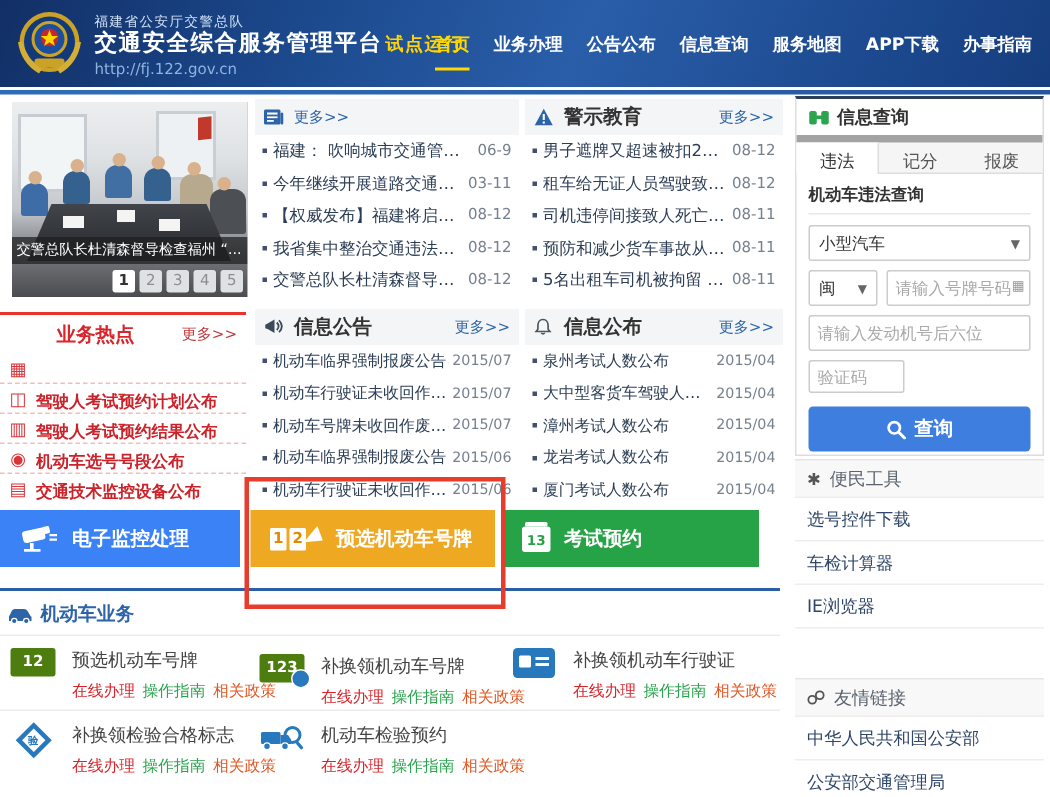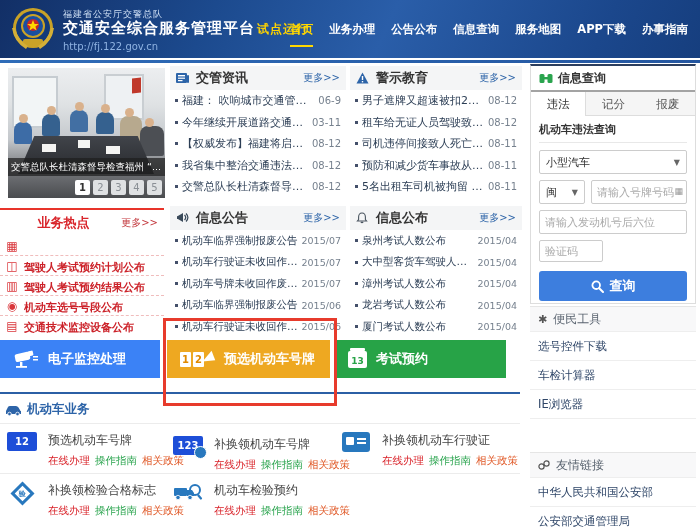--- a/index.html
+++ b/index.html
@@ -94,38 +94,38 @@
   .svc-header { position:absolute; left:5px; top:401px; display:flex; align-items:center; gap:5px; }
   .svc-header-label { font-size:12.5px; font-weight:bold; color:#2d64a8; }
   .svc-line { position:absolute; height:1px; background:#ececec; left:0; width:520px; }
   .svc-item { position:absolute; display:flex; gap:8px; cursor:default; }
   .svc-title { font-size:12px; color:#444; margin-bottom:5px; white-space:nowrap; }
   .svc-links { display:flex; gap:5px; font-size:10.5px; white-space:nowrap; }
   .lnk-online { color:#d9232a; cursor:pointer; }
   .lnk-guide { color:#2aa44e; cursor:pointer; }
   .lnk-policy { color:#e05826; cursor:pointer; }
   .svc-ic { width:36px; height:28px; display:flex; align-items:flex-start; justify-content:center; }
-  .ic-plate { width:30px; height:19px; background:#1d4ed8; border-radius:2px; color:#fff; font-size:10px;
+  .ic-plate { width:30px; height:19px; background:#4d7c0f; border-radius:2px; color:#fff; font-size:10px;
     font-weight:bold; text-align:center; line-height:19px; position:relative; }
   .ic-badge::after { content:""; position:absolute; right:-4px; bottom:-4px; width:11px; height:11px;
     border-radius:50%; background:#2878be; border:1px solid #fff; }
   .ic-card { width:28px; height:20px; background:#2878be; border-radius:3px; position:relative; }
   .ic-card::before { content:""; position:absolute; left:4px; top:5px; width:8px; height:8px; background:#fff; border-radius:1px; }
   .ic-card::after { content:""; position:absolute; right:4px; top:6px; width:9px; height:2px;
     background:#fff; box-shadow:0 4px 0 #fff; }
   .ic-diamond { width:17px; height:17px; border:3px solid #2878be; transform:rotate(45deg); margin-top:3px;
     display:flex; align-items:center; justify-content:center; }
   .ic-diamond span { transform:rotate(-45deg); font-size:7px; color:#2878be; font-weight:bold; }
 
   
   .query-panel { position:absolute; left:530px; top:64px; width:166px; height:240px;
     border:1px solid #ddd; border-top:2px solid #2c3e5e; background:#fff; }
   .qp-head { display:flex; align-items:center; height:24px; padding:0 8px; gap:5px; }
   .qp-title { font-size:12px; font-weight:bold; color:#333; }
-  .qp-tabs { display:flex; height:26px; background:#f5f5f5; border-top:2px solid #a3a3a3; border-bottom:1px solid #ddd; }
+  .qp-tabs { display:flex; height:26px; background:#f5f5f5; border-top:5px solid #a3a3a3; border-bottom:1px solid #ddd; }
   .qp-tab { flex:1; text-align:center; line-height:25px; font-size:11.5px; color:#555; cursor:pointer; }
   .qp-tab.active { background:#fff; color:#333; border-right:1px solid #ddd; margin-bottom:-1px; }
   .qp-body { padding:6px 8px; }
   .qp-form-title { font-size:11px; font-weight:bold; color:#333; padding-bottom:5px;
     border-bottom:1px solid #e8e8e8; margin-bottom:7px; }
   .sel { display:flex; align-items:center; justify-content:space-between; height:24px;
     border:1px solid #ccc; border-radius:2px; padding:0 6px; font-size:11px; color:#333;
     background:#fff; cursor:pointer; }
   .sel .arrow { font-size:8px; color:#666; }
   .qp-row { display:flex; gap:6px; margin-top:6px; }
@@ -241,21 +241,20 @@
     <div class="nb-head">
       <span class="nb-ic">
         <svg width="13" height="12" viewBox="0 0 13 12">
             <rect x="0" y="1" width="11" height="10" rx="1" fill="#2d64a8"></rect>
             <rect x="2" y="3" width="7" height="1.4" fill="#fff"></rect>
             <rect x="2" y="5.6" width="7" height="1.2" fill="#fff"></rect>
             <rect x="2" y="8" width="4.5" height="1.2" fill="#fff"></rect>
             <rect x="11" y="3" width="2" height="8" rx="1" fill="#2d64a8"></rect>
           </svg>
       </span>
-      <span class="nb-title">交管资讯</span>
       <span class="nb-more">更多&gt;&gt;</span>
     </div>
     <div class="nrow">
         <span class="bullet"></span>
         <span class="ntext">福建： 吹响城市交通管理 “...</span>
         <span class="ndate">06-9</span>
       </div>
     <div class="nrow">
         <span class="bullet"></span>
         <span class="ntext">今年继续开展道路交通安全...</span>

